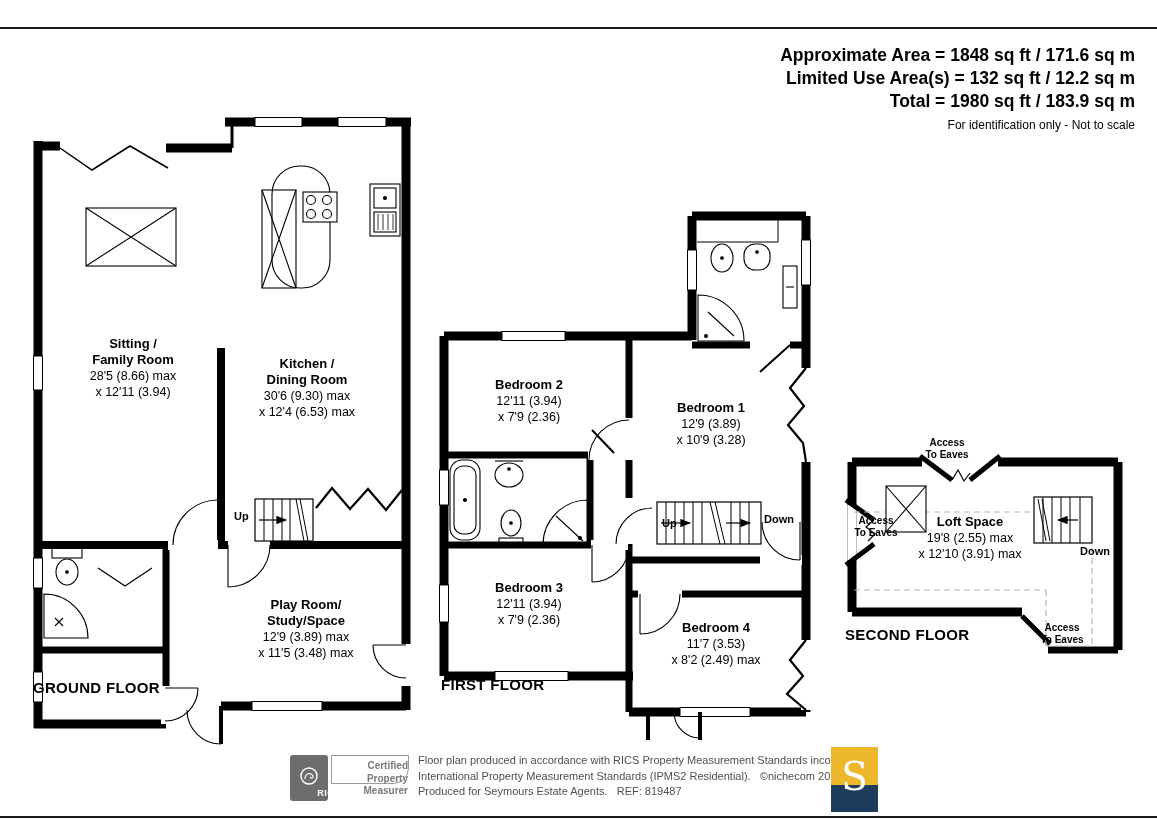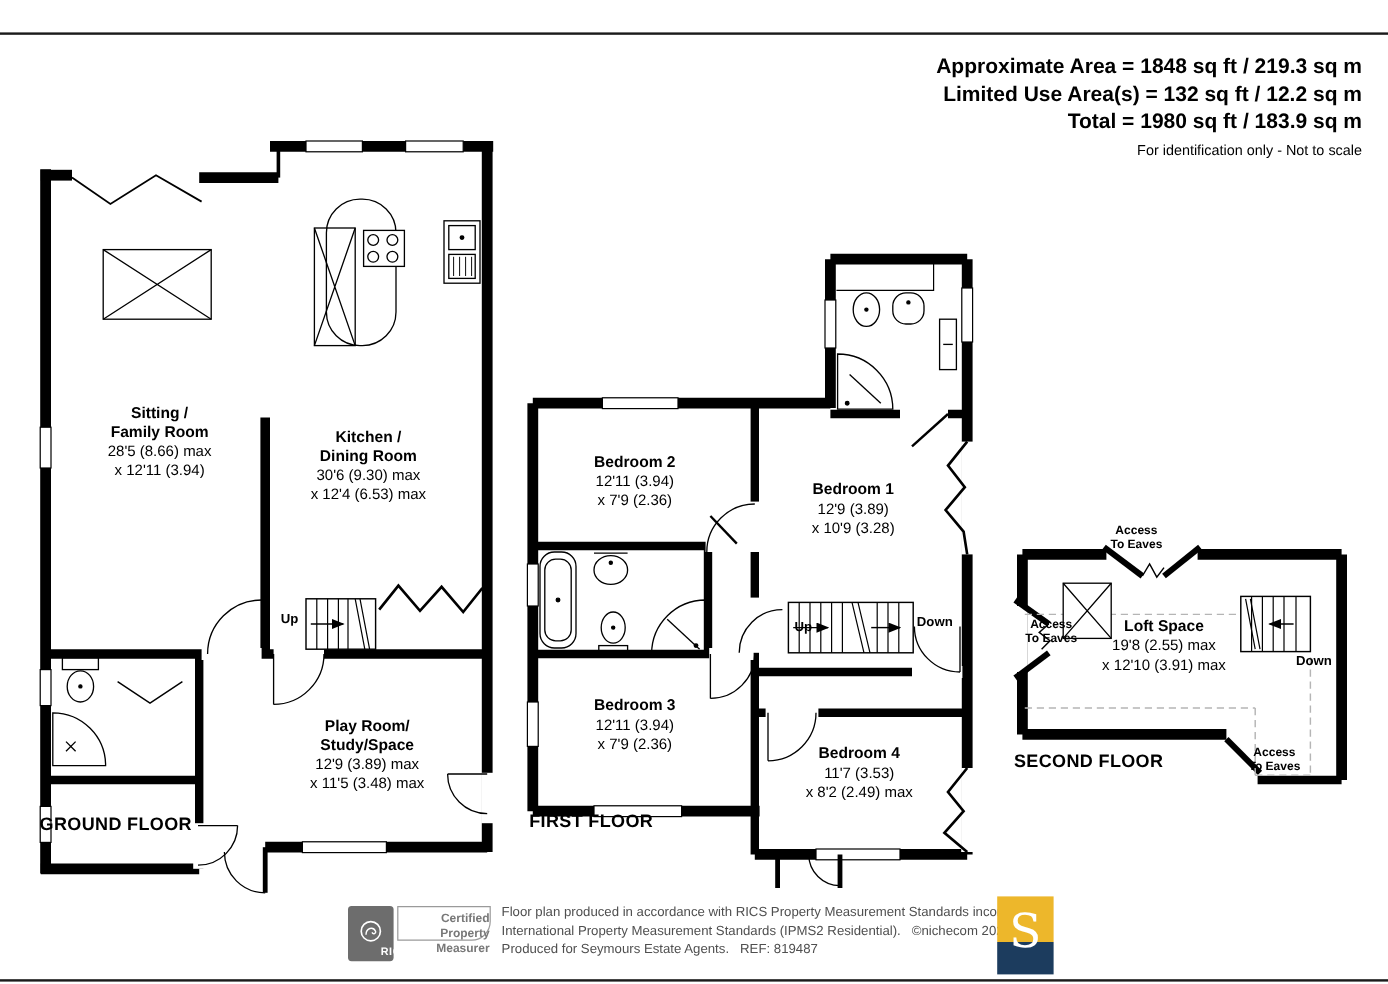--- a/index.html
+++ b/index.html
@@ -297,21 +297,21 @@
       <g>
         <rect x="1034" y="497" width="58" height="46" fill="#fff" stroke-width="1.2"></rect>
         <path d="M1043,497 L1043,543 M1052,497 L1052,543 M1061,497 L1061,543 M1070,497 L1070,543 M1080,497 L1080,543" stroke-width="1"></path>
         <path d="M1038,499 L1046,541 M1042,499 L1050,541" stroke-width="1"></path>
         <path d="M1078,520 L1058,520" stroke-width="1.2" marker-end="url(#arr)"></path>
       </g>
     </g>
   </svg>
 
   <div class="hdr">
-    <div class="big">Approximate Area = 1848 sq ft / 219.3 sq m</div>
+    <div class="big">Approximate Area = 1848 sq ft / 171.6 sq m</div>
     <div class="big">Limited Use Area(s) = 132 sq ft / 12.2 sq m</div>
     <div class="big">Total = 1980 sq ft / 183.9 sq m</div>
     <div class="note">For identification only - Not to scale</div>
   </div>
 
 
   <div class="room-label" style="left:133px;top:336px">
     <div class="nm">Sitting /</div>
     <div class="nm">Family Room</div>
     <div>28'5 (8.66) max</div>

